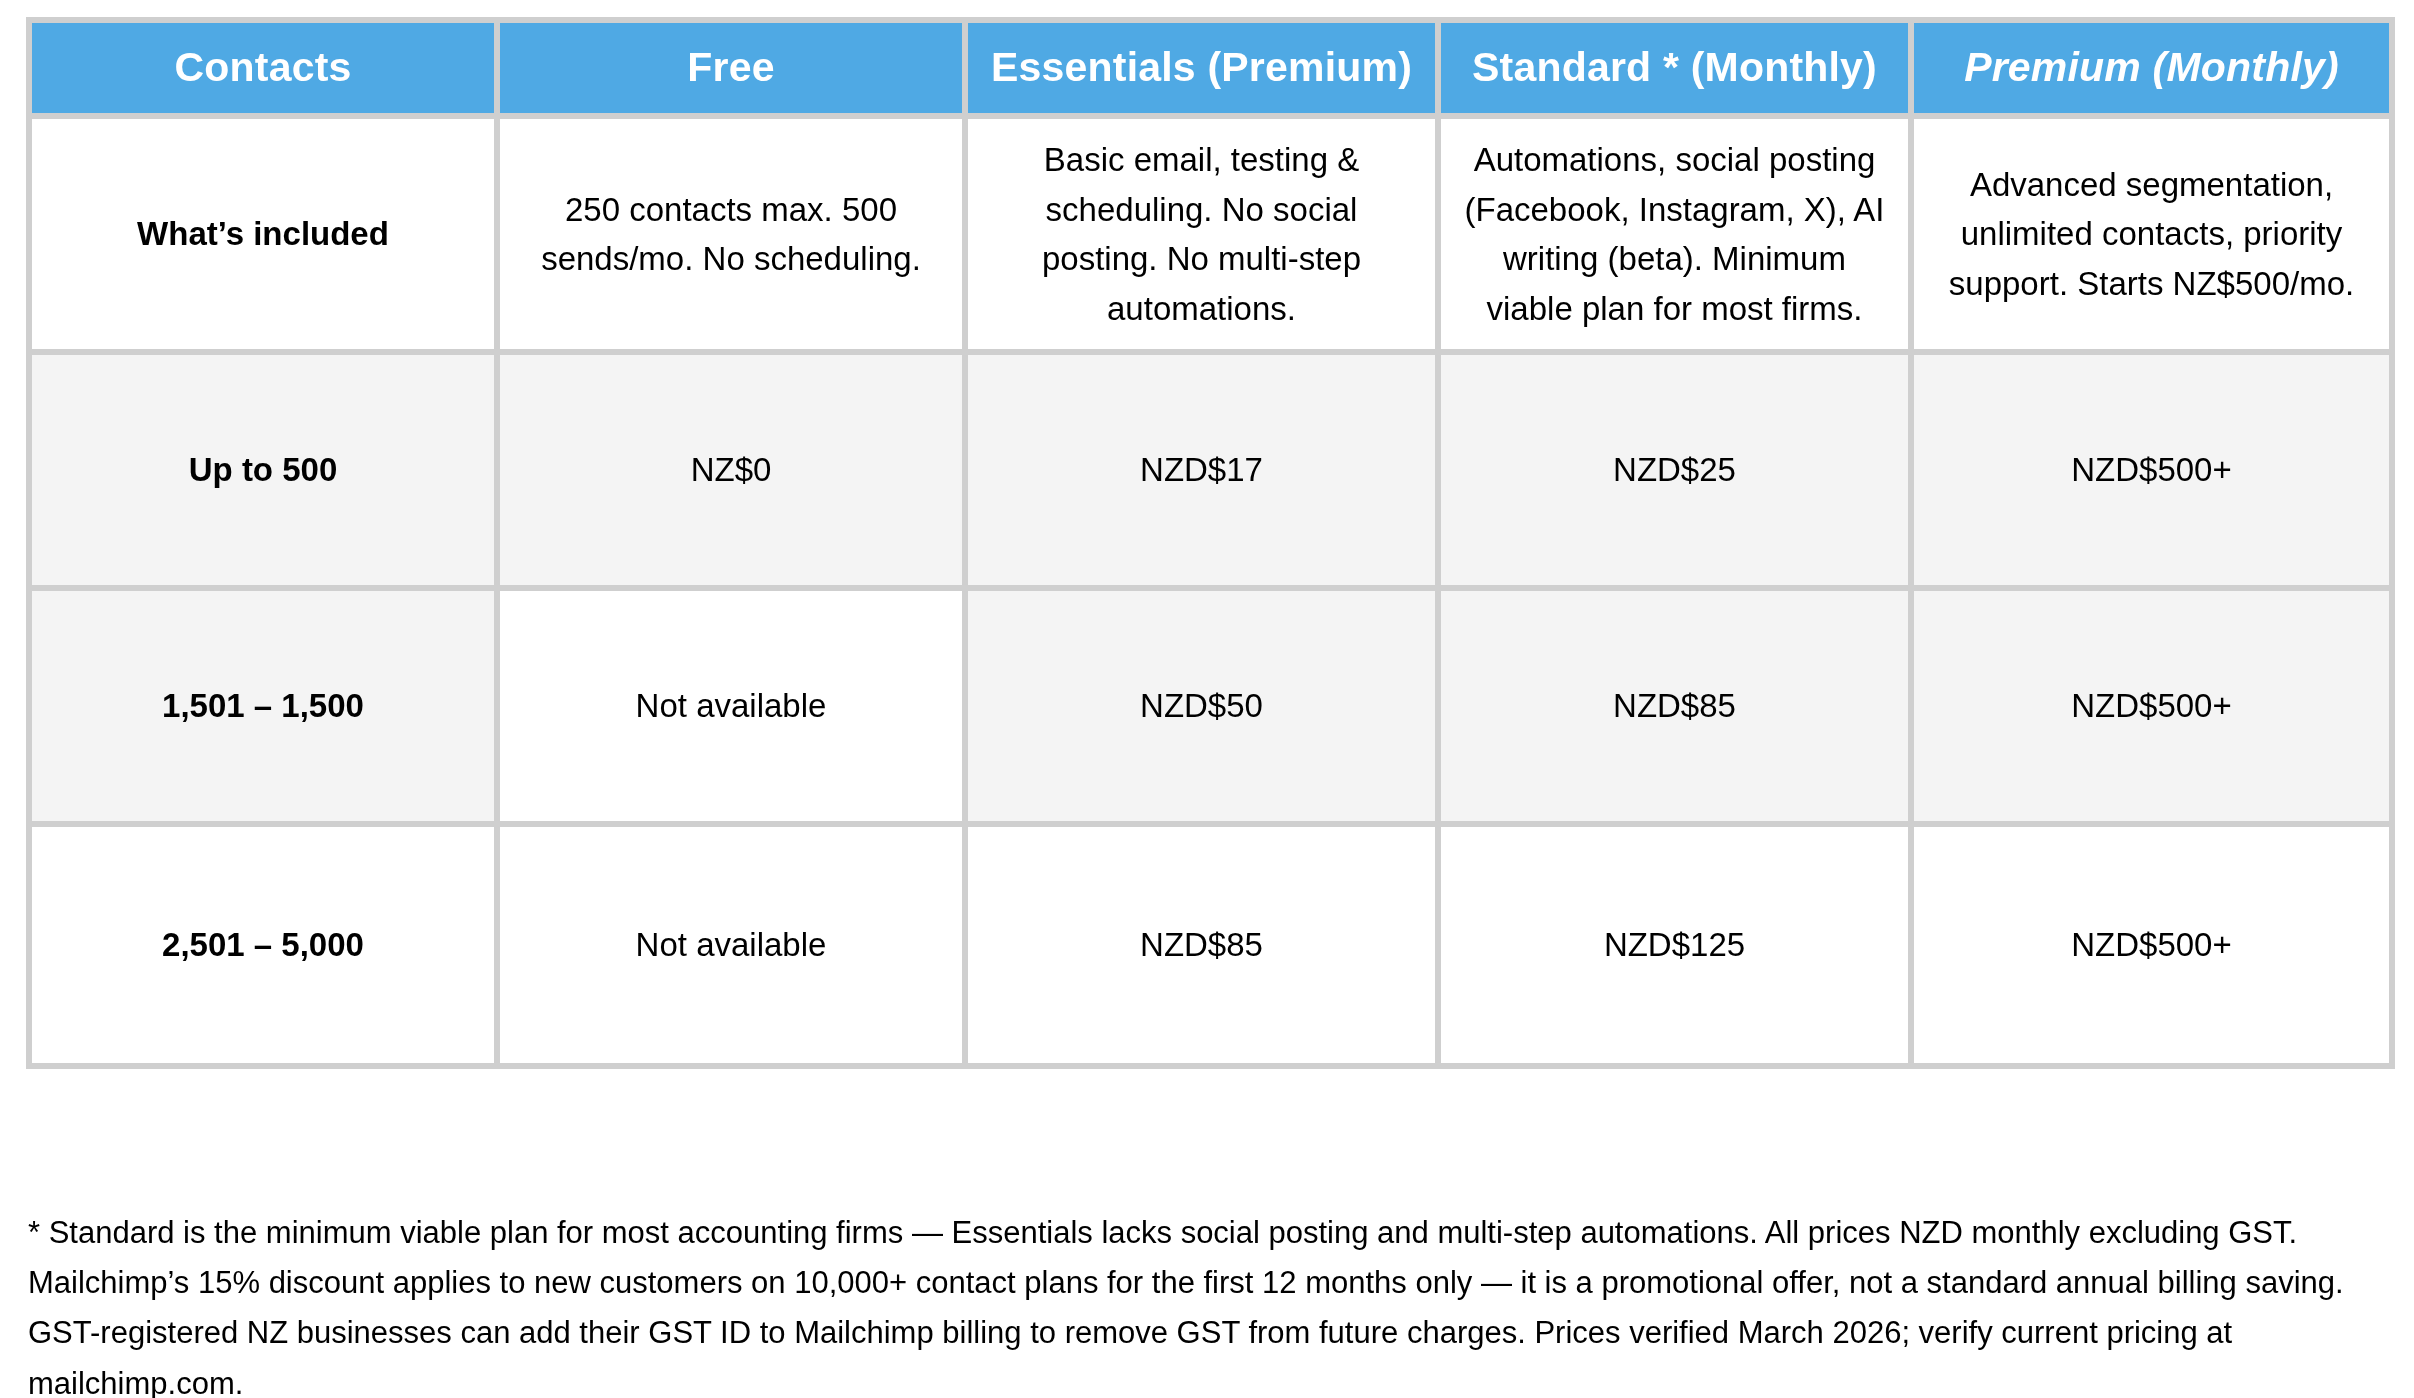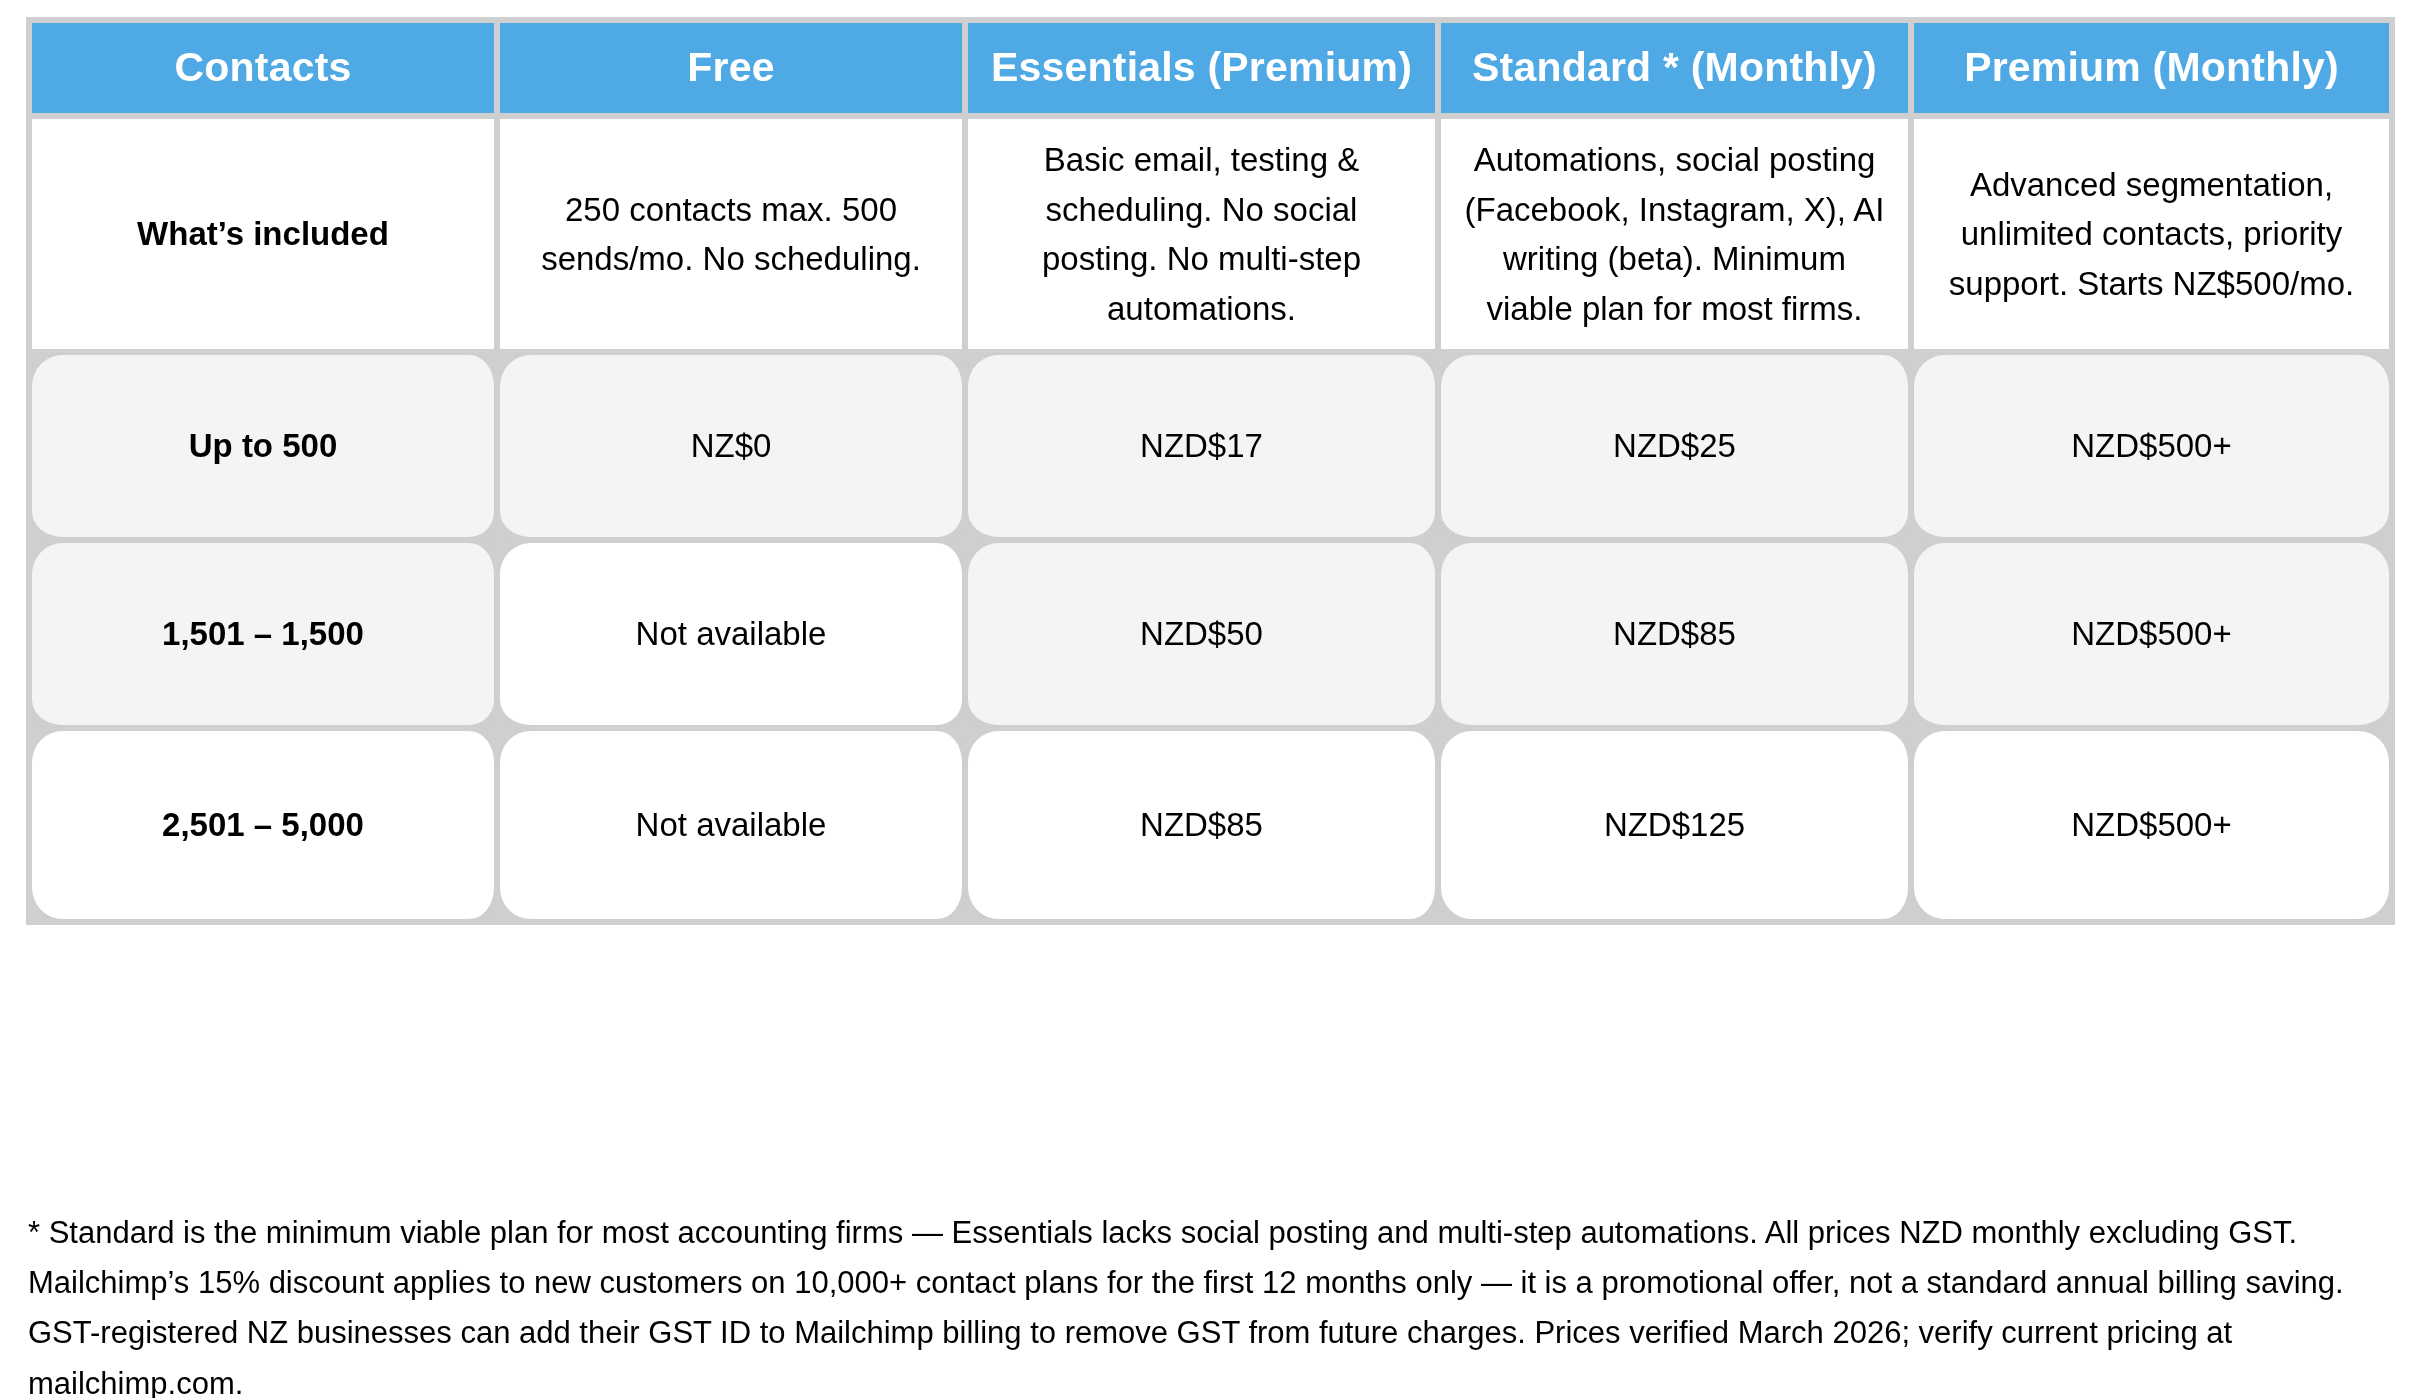--- a/index.html
+++ b/index.html
@@ -54,21 +54,21 @@
     letter-spacing: .2px;
     text-align: center;
     vertical-align: middle;
     height: 96px;
     padding: 4px 8px;
     border: 0;
     border-right: 6px solid #cfcfcf;
     border-bottom: 6px solid #cfcfcf;
     box-sizing: border-box;
   }
-  thead th:last-child { border-right: 0; }
+  thead th:last-child { border-right: 0; font-style: italic; }
   thead tr th:first-child { border-left: 0; }
 
   
   tbody td {
     font-size: 33px;
     line-height: 1.50;
     text-align: center;
     vertical-align: middle;
     padding: 16px 22px;
     border: 0;
@@ -77,21 +77,21 @@
     box-sizing: border-box;
     background: #ffffff;
   }
   tbody td:last-child { border-right: 0; }
   tbody tr:last-child td { border-bottom: 0; }
 
   tbody td.shade { background: #f4f4f4; }
   tbody td.rowlabel { font-weight: bold; }
 
   tr.r-included td { height: 228px; }
-  tr.r-data td     { height: 188px; border-radius: 31px; }
+  tr.r-data td     { height: 236px; }
 
   
   .table-wrap {
     border: 6px solid #cfcfcf;
     box-sizing: content-box;
     padding: 0;
     background: #0c4a6e;
   }
 
   

